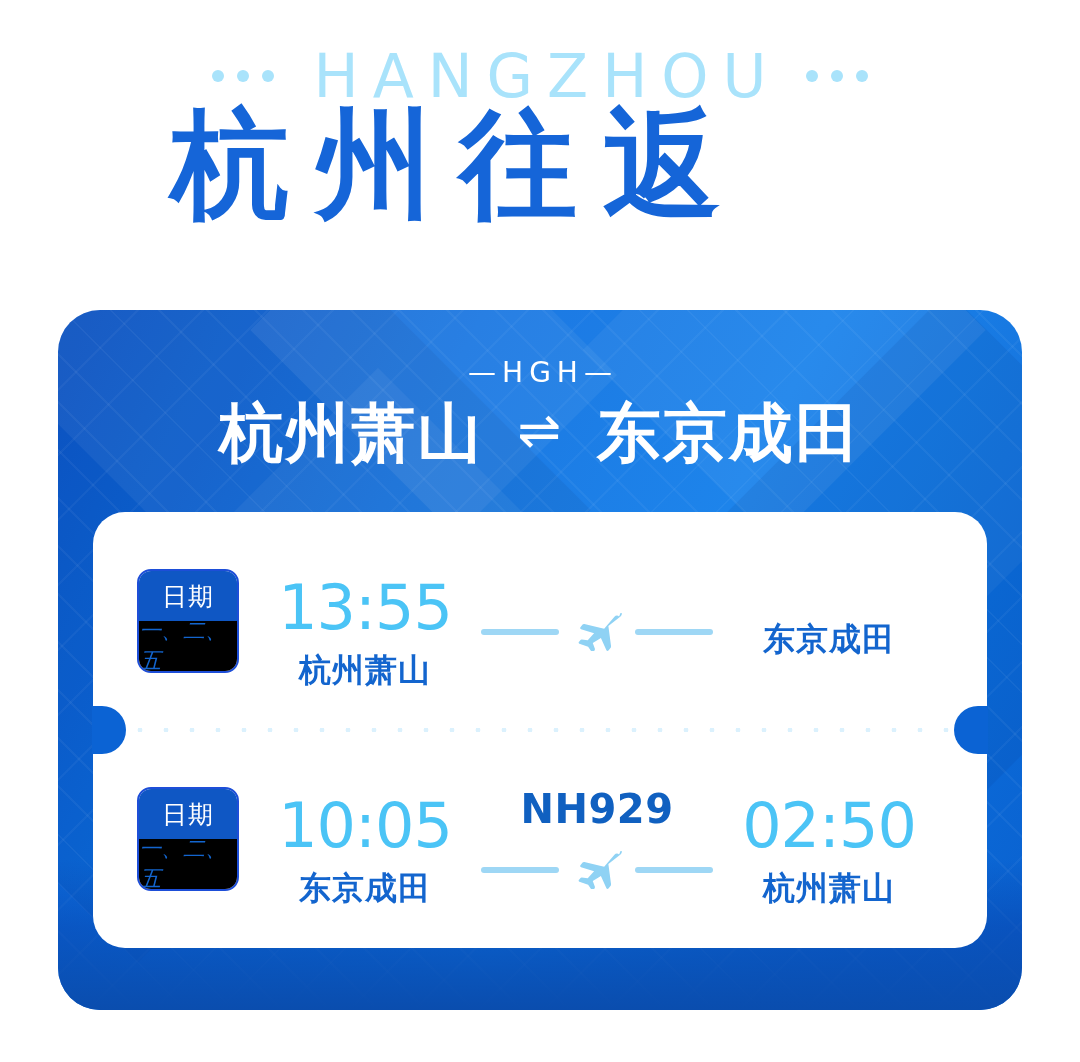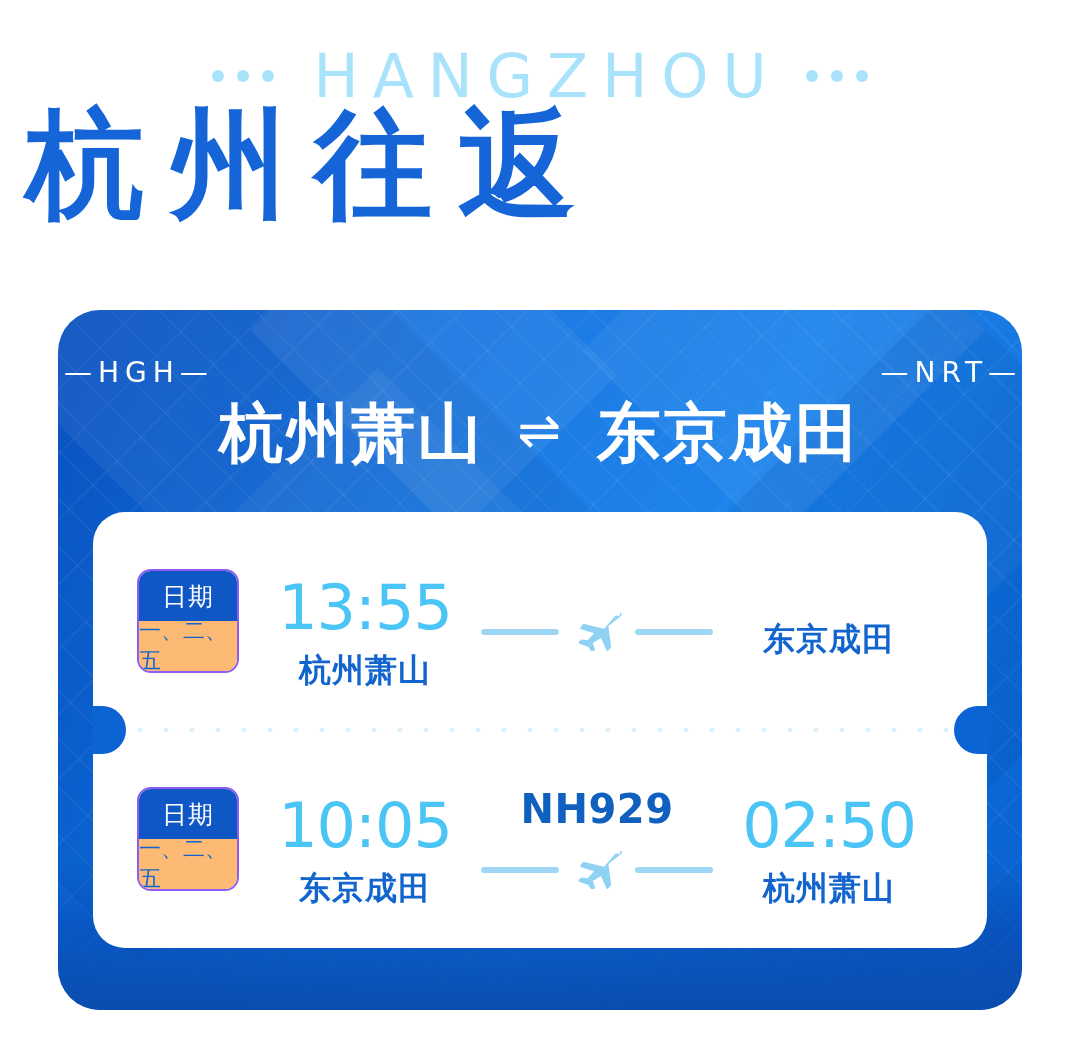--- a/index.html
+++ b/index.html
@@ -61,20 +61,21 @@
     line-height: 1;
     text-indent: 14px;
     font-family: "DejaVu Sans", sans-serif;
   }
 
   .hero-cn {
     position: absolute;
     left: 0;
     top: 100px;
     width: 892px;
+    text-align: center;
     font-size: 118px;
     font-weight: 700;
     color: #1565D8;
     letter-spacing: 26px;
     text-indent: 26px;
     line-height: 1.1;
     font-family: "DejaVu Sans", sans-serif;
   }
 
   
@@ -154,21 +155,21 @@
   
   .route-head {
     position: absolute;
     left: 0; top: 46px;
     width: 964px;
     z-index: 4;
   }
   .route-codes {
     display: flex;
     align-items: center;
-    justify-content: space-between;
+    justify-content: center;
     gap: 228px;
     margin-bottom: 8px;
   }
   .route-code {
     color: #ffffff;
     font-size: 28px;
     letter-spacing: 6px;
     font-weight: 400;
     text-indent: 6px;
     white-space: nowrap;
@@ -212,48 +213,49 @@
     display: flex;
     align-items: center;
     padding-left: 44px;
   }
 
   
   .date-badge {
     width: 102px;
     height: 104px;
     border-radius: 14px;
-    border: 2px solid #8b5cf6;
+    border: 2px solid #1d4ed8;
     overflow: hidden;
     background: #ffffff;
     flex: 0 0 auto;
     margin-right: 28px;
   }
   .date-badge-top {
     height: 50px;
     background: #0F57C4;
     color: #ffffff;
     font-size: 25px;
     font-weight: 500;
     display: flex;
     align-items: center;
     justify-content: center;
     letter-spacing: 1px;
     font-family: "DejaVu Sans", sans-serif;
   }
   .date-badge-bottom {
     height: 50px;
-    background: #fdba74;
+    background: #000000;
     color: #1365CE;
     font-size: 22px;
     font-weight: 500;
     display: flex;
     align-items: center;
     justify-content: center;
     font-family: "DejaVu Sans", sans-serif;
+    font-style: italic;
   }
 
   
   .seg {
     display: flex;
     flex-direction: column;
     align-items: center;
     margin-top: 27px;
   }
   .seg-dep { width: 196px; }
@@ -382,21 +384,20 @@
       <i class="pat-c"></i>
       <i class="pat-e"></i>
       <i class="pat-f"></i>
       <span class="stripe"></span>
       <span class="bottom-dark"></span>
     </div>
 
     <div class="route-head">
       <div class="route-codes">
         <span class="route-code">—HGH—</span>
-        <span class="route-code">—NRT—</span>
       </div>
       <div class="route-names">
         <span>杭州萧山</span>
         <span class="route-swap">⇌</span>
         <span>东京成田</span>
       </div>
     </div>
 
     <div class="flight-panel">
 

